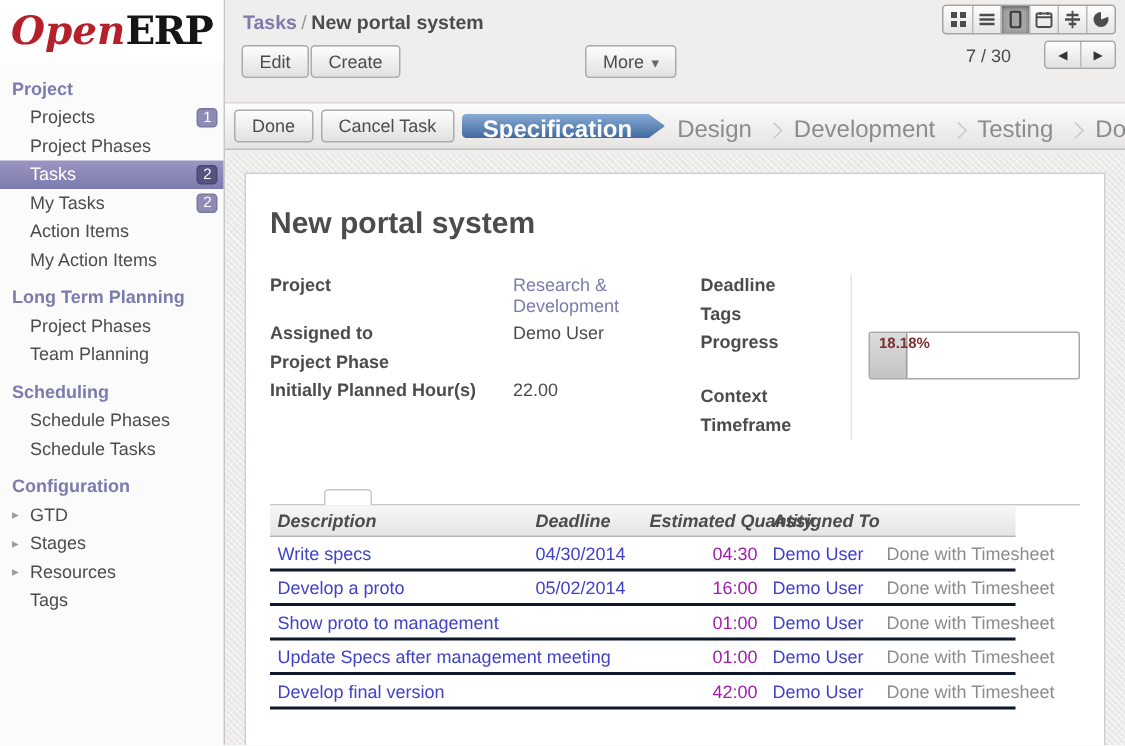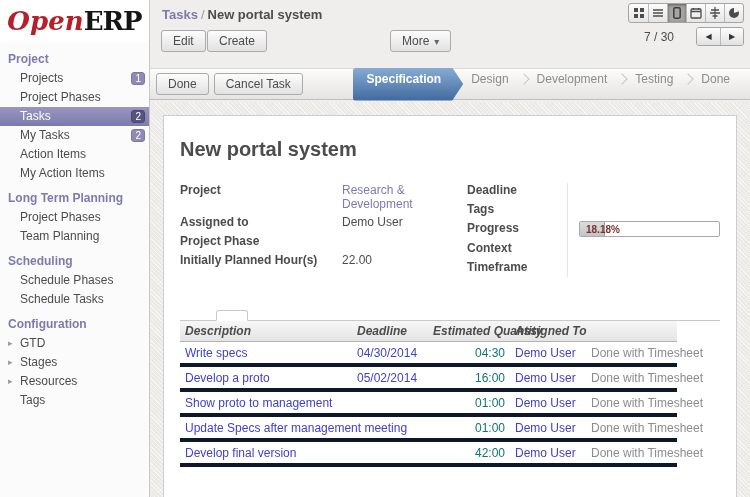--- a/index.html
+++ b/index.html
@@ -56,22 +56,22 @@
   .pager-btn { width:23px; height:17px; display:flex; align-items:center; justify-content:center;
                background:linear-gradient(#fdfdfd,#e2e1e1); font-size:8px; color:#333; cursor:pointer; }
   .pager-btn + .pager-btn { border-left:1px solid #b9b9b9; }
 
   
   .statusbar { height:32px; background:linear-gradient(#fcfcfb,#e6e4e2);
                border-top:1px solid #dcdadA; border-bottom:1px solid #bfbdbd;
                display:flex; align-items:center; padding:0 6px; }
   .sb-btn { margin-right:5px; }
   .stages { margin-left:auto; display:flex; align-items:center; height:100%; }
-  .stage { position:relative; height:33px; line-height:22px; padding:0 14px;
-           font-size:12px; color:#8c8c8c; cursor:pointer; }
+  .stage { position:relative; height:16px; line-height:22px; padding:0 14px;
+           font-size:16px; color:#8c8c8c; cursor:pointer; }
   .stage + .stage::before { content:""; position:absolute; left:-3px; top:7px; width:7px; height:7px;
            border-top:1px solid #c8c8c8; border-right:1px solid #c8c8c8; transform:rotate(45deg); }
   .stage.active { background:linear-gradient(#87aBd3,#41699e); color:#fff; font-weight:bold;
            padding:0 22px 0 14px; border-radius:3px 0 0 3px;
            clip-path:polygon(0 0, calc(100% - 11px) 0, 100% 50%, calc(100% - 11px) 100%, 0 100%); }
   .stage.active + .stage::before { display:none; }
   .stage.active + .stage { padding-left:8px; }
 
   
   .content { position:absolute; top:102px; bottom:0; left:0; right:0;
@@ -90,43 +90,43 @@
                           width:1px; background:#e4e4e4; }
   .frow { display:flex; align-items:flex-start; margin-bottom:4px; min-height:15px; }
   .flabel { font-weight:bold; color:#4c4c4c; }
   .fgroup.left  .flabel { width:162px; flex:none; }
   .fgroup.right .flabel { width:100px; flex:none; }
   .fval { flex:1; min-height:14px; }
   .fgroup.right .fval { padding-left:12px; }
   .fval.link, .linkish { color:#7c7bad; cursor:pointer; }
   .tag { display:inline-block; padding:1px 8px 2px 8px; background:#eeeef6;
          border:1px solid #a5a4bf; border-radius:3px; font-size:11px; color:#4c4c4c; cursor:pointer; }
-  .pbar { position:relative; display:block; height:16px; border:1px solid #a9a9a9; border-radius:2px;
+  .pbar { position:relative; display:block; height:32px; border:1px solid #a9a9a9; border-radius:2px;
           background:#fff; overflow:hidden; cursor:pointer; }
   .pb-fill { display:block; height:100%; background:linear-gradient(#dcdcdc,#c3c3c3);
              border-right:1px solid #9b9b9b; width:0; }
   .pb-text { position:absolute; left:6px; top:2px; font-size:10px; font-weight:bold; color:#7c3030; }
 
   .tabs { display:flex; border-bottom:1px solid #c9c9c9; margin-top:30px; padding-left:4px; }
   .tab { padding:5px 15px 4px 15px; font-size:12px; color:#8a8a8a; cursor:pointer;
          position:relative; top:1px; border:1px solid transparent; }
   .tab.active { background:#fff; border:1px solid #c9c9c9; border-bottom-color:#fff;
                 border-radius:3px 3px 0 0; color:#4c4c4c; }
 
   .section-title { font-size:15px; font-weight:bold; color:#7c7bad; margin:18px 0 14px 0; }
 
   table.o2m { width:497px; border-collapse:collapse; table-layout:fixed; font-size:12px; }
   table.o2m th { text-align:left; font-weight:bold; color:#4c4c4c; padding:3px 5px;
                  background:linear-gradient(#f7f7f7,#e4e4e4); border-bottom:1px solid #b3b3b3;
                  white-space:nowrap; overflow:visible; cursor:pointer;font-style:italic; }
-  table.o2m td { padding:4px 5px 3px 5px; border-bottom:4px solid #0f172a;
+  table.o2m td { padding:4px 5px 3px 5px; border-bottom:2px solid #0f172a;
                  white-space:nowrap; overflow:visible; }
   td.c-link { color:#4141c9; cursor:pointer; }
   th.c-qty  { text-align:left; }
-  td.c-qty  { text-align:right; color:#0f766e; cursor:pointer; }
+  td.c-qty  { text-align:right; color:#a21caf; cursor:pointer; }
   td.c-status { color:#8c8c8c; cursor:pointer; }
 </style>
 </head>
 <body>
 
 <div class="app">
 
   <div class="sidebar">
     <div class="logo">
       <span class="open">Open</span>

